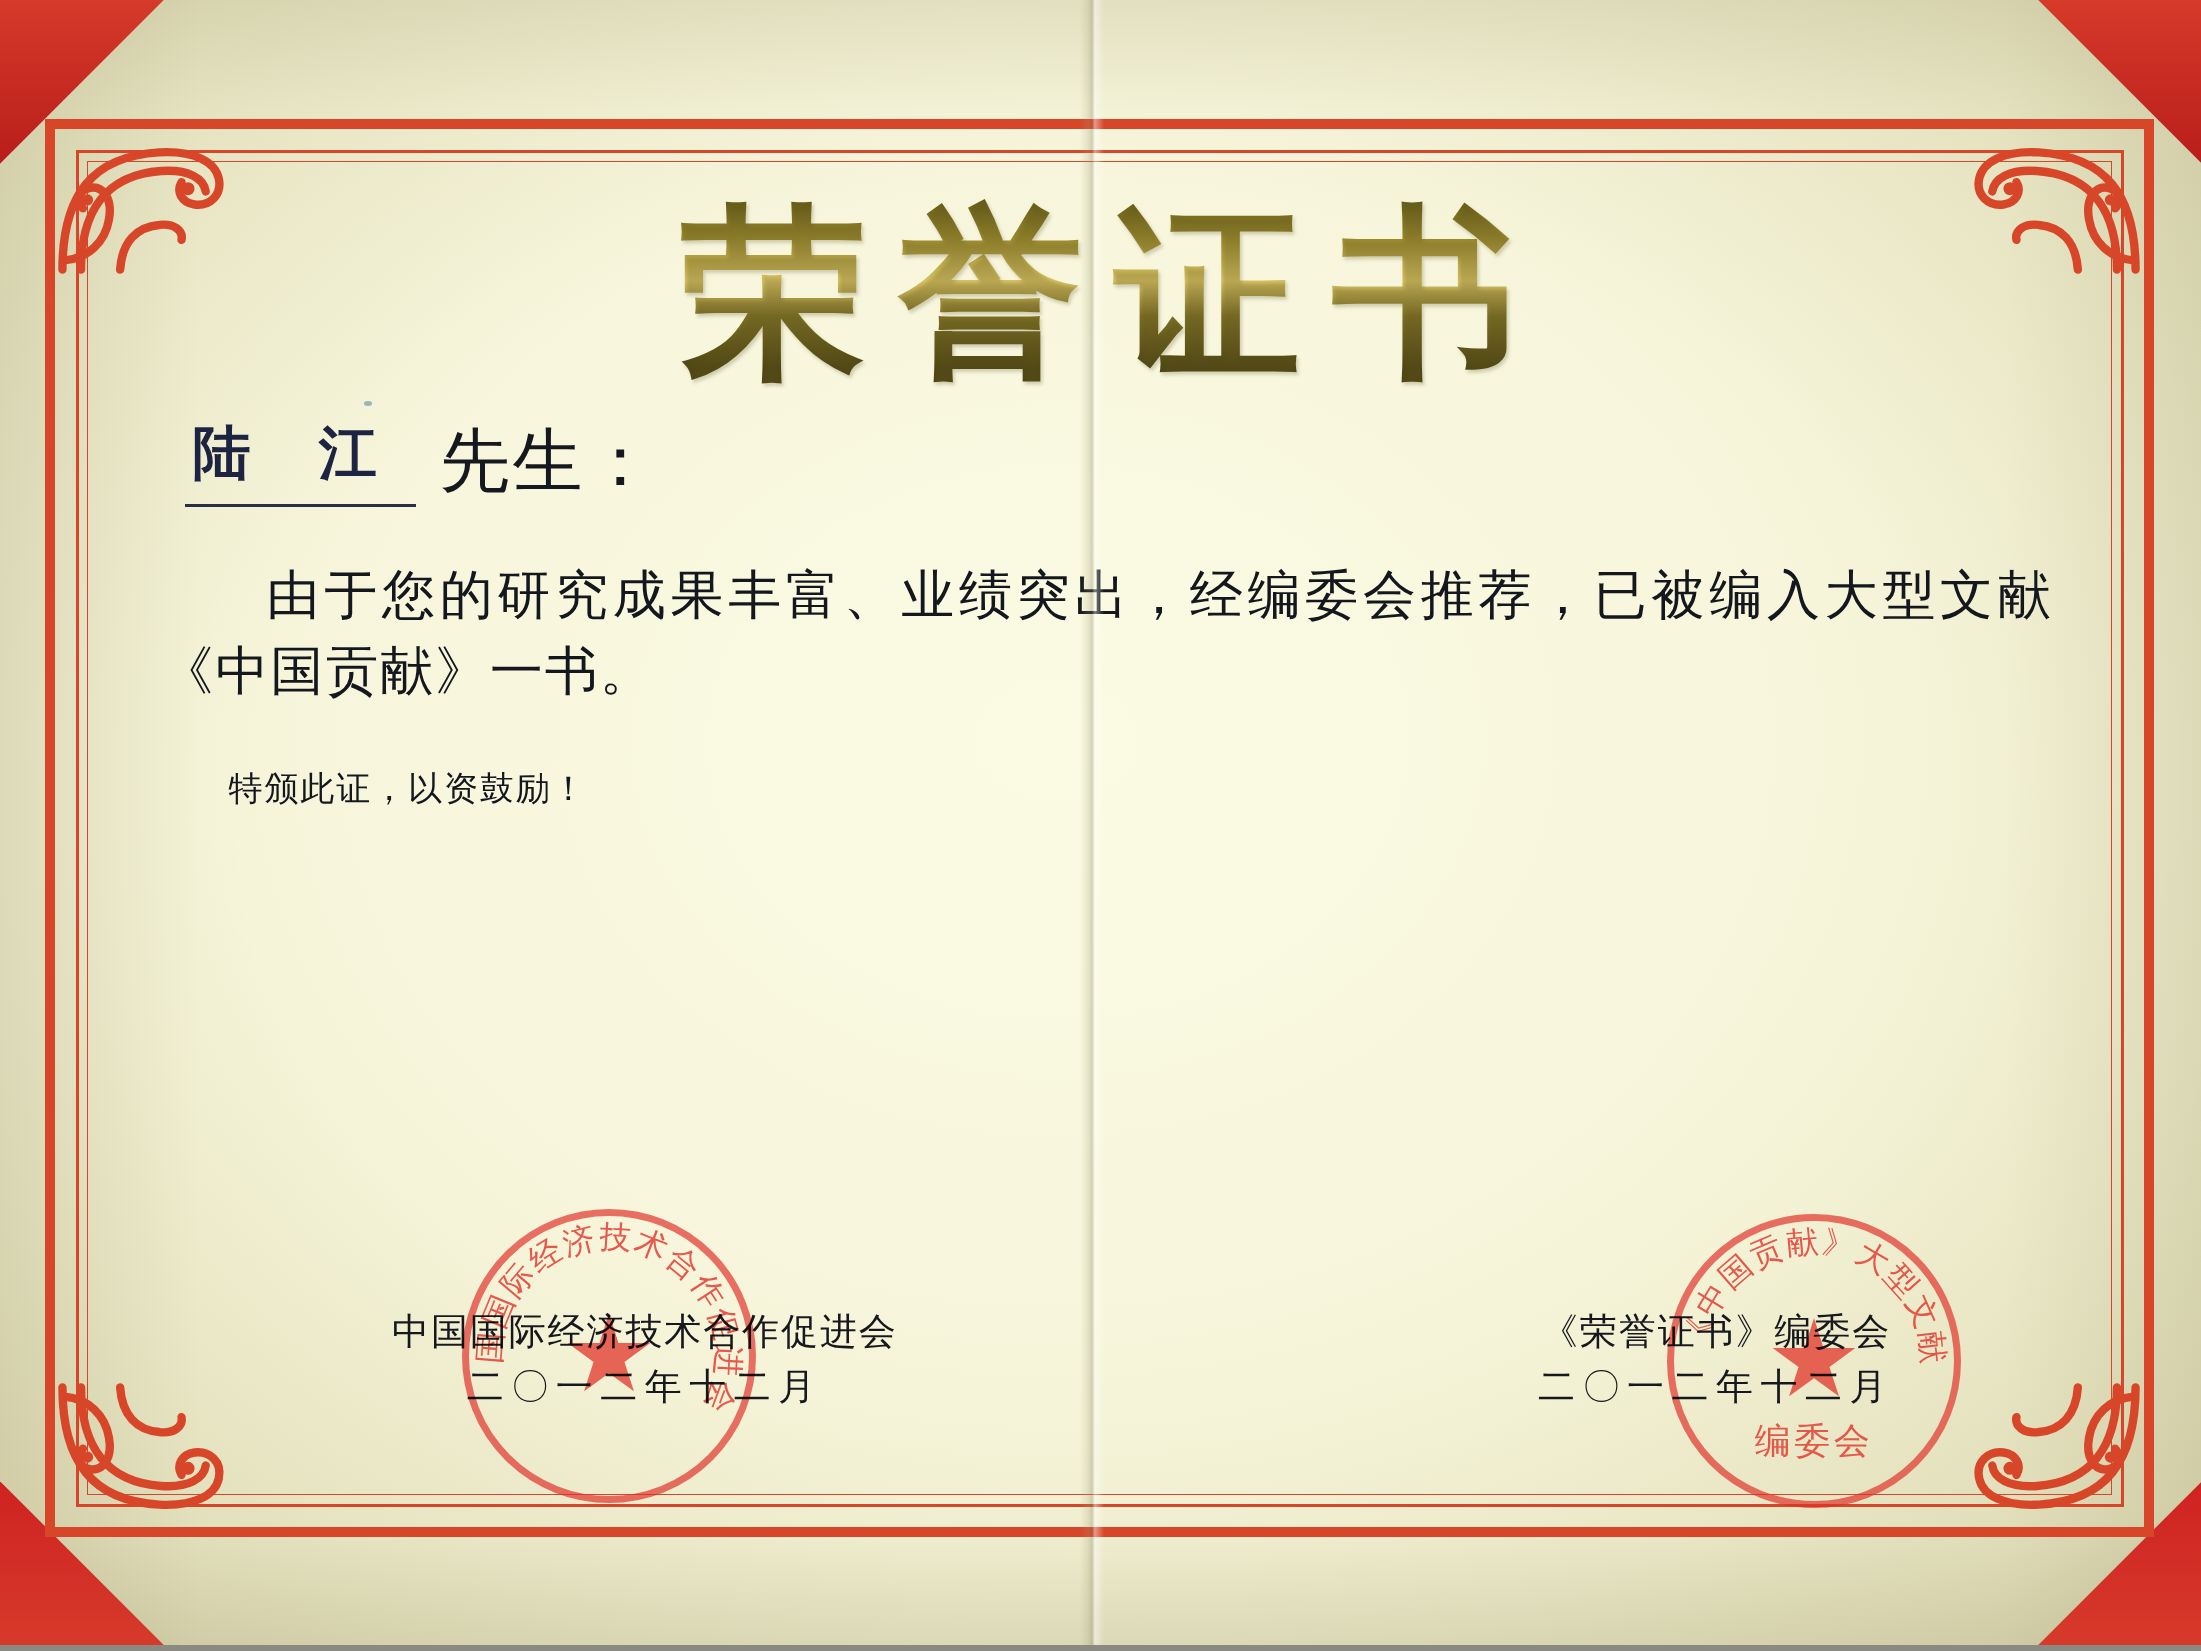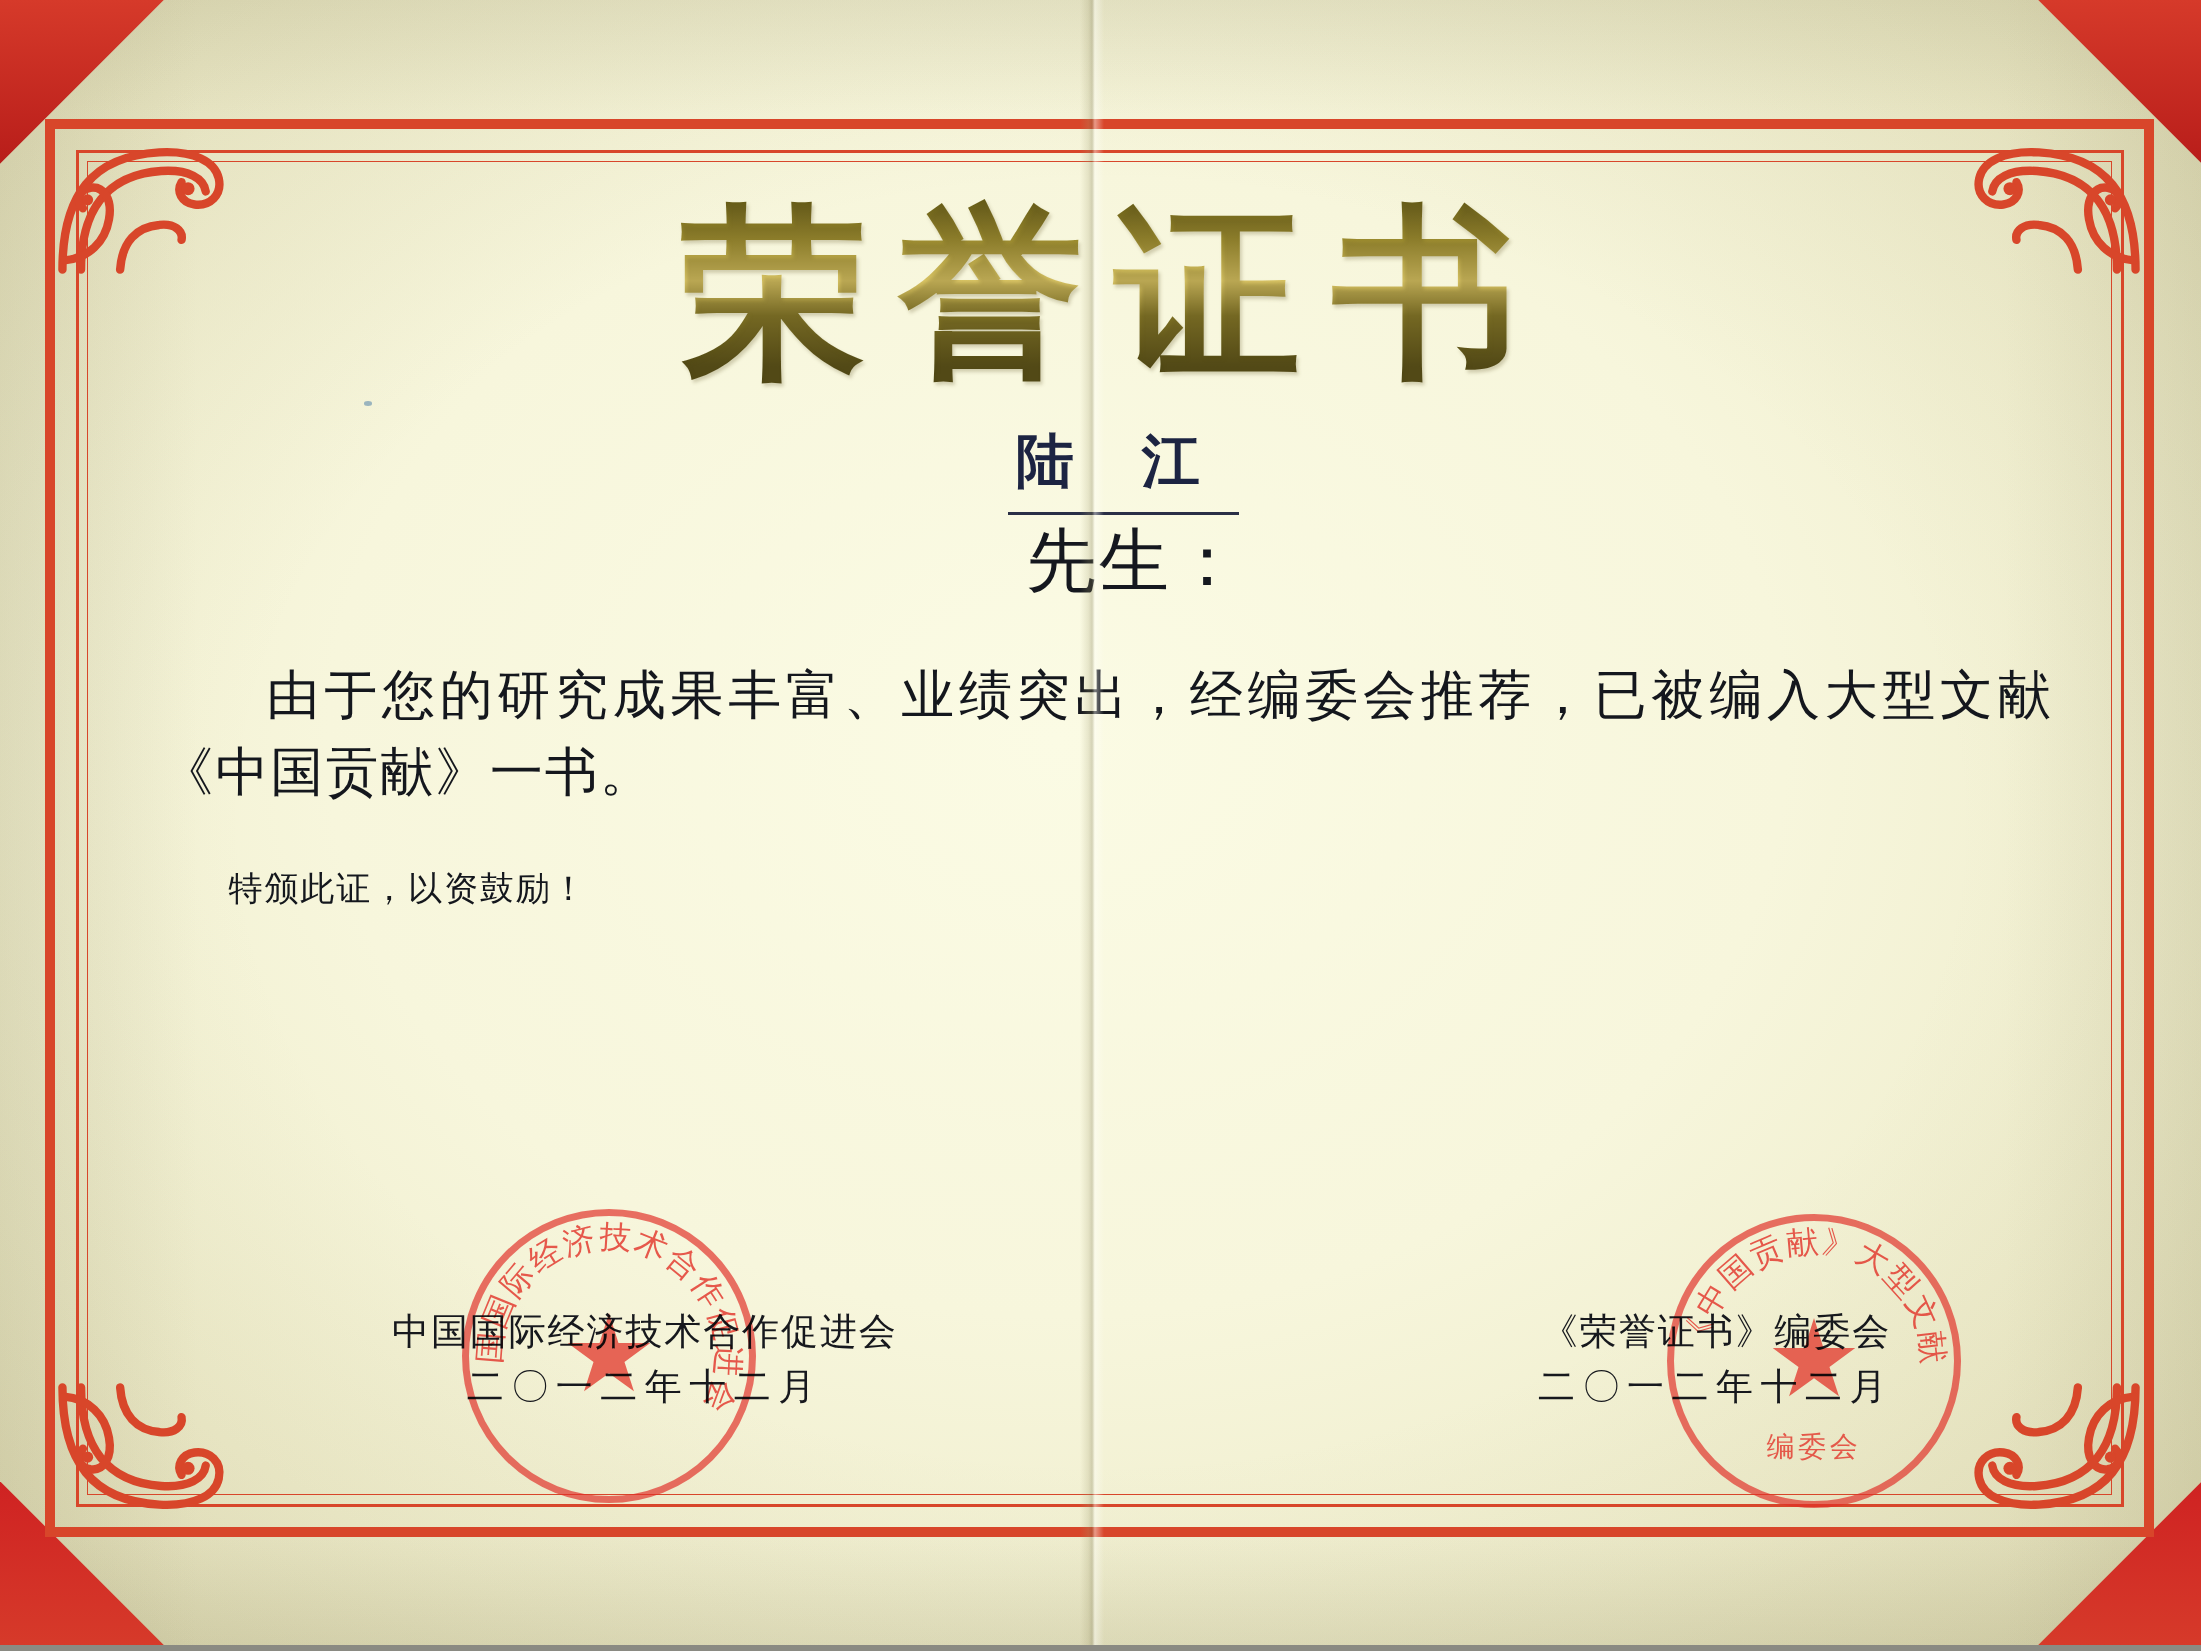--- a/index.html
+++ b/index.html
@@ -115,26 +115,25 @@
     color: #6d6224;
     background: linear-gradient(180deg, #5d5414 0%, #9a8a2d 22%, #d9c464 44%, #7d7024 62%, #4f4713 88%);
     -webkit-background-clip: text;
     background-clip: text;
     -webkit-text-fill-color: transparent;
     text-shadow: 1.9px 2.8px 3.7px rgba(90,80,30,0.25);
     padding-left: 28px;
   }
 
   .recipient {
-    margin-top: 33px;
+    margin-top: 25px;
     margin-left: 45px;
     display: flex;
-    align-items: center;
-    font-family: "DejaVu Serif", "Liberation Serif", serif;
-    flex-direction: column;
+    align-items: flex-start;
+    font-family: "DejaVu Serif", "Liberation Serif", serif;
   }
   .recipient-name {
     font-size: 58px;
     letter-spacing: 24px;
     color: #1c2442;
     border-bottom: 3.7px solid #2a2f46;
     padding: 0 15px 11.2px 7.5px;
     font-weight: 700;
   }
   .recipient-suffix {
@@ -229,21 +228,21 @@
     font-size: 34px;
     fill: rgba(226, 50, 40, 0.9);
     letter-spacing: 2px;
   }
   .seal-bottom-label {
     position: absolute;
     left: 0; right: 0;
     bottom: 35px;
     text-align: center;
     font-family: "DejaVu Serif", "Liberation Serif", serif;
-    font-size: 28px;
+    font-size: 36px;
     color: rgba(226, 50, 40, 0.9);
     letter-spacing: 3.7px;
   }
 
   .ink-speck {
     position: absolute;
     width: 8.4px; height: 4.7px;
     background: rgba(80,130,170,0.55);
     border-radius: 50%;
     z-index: 6;

